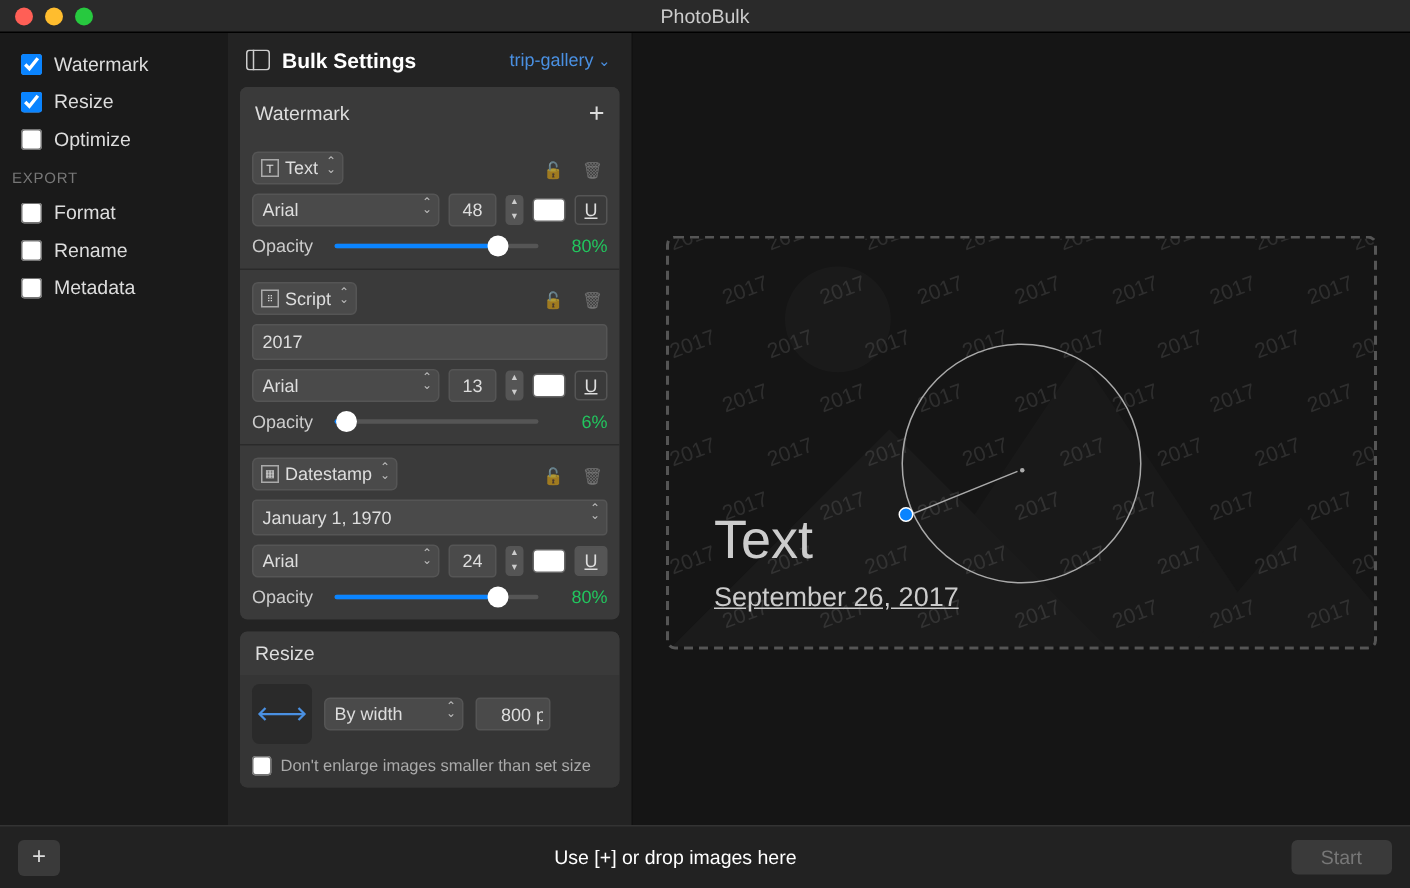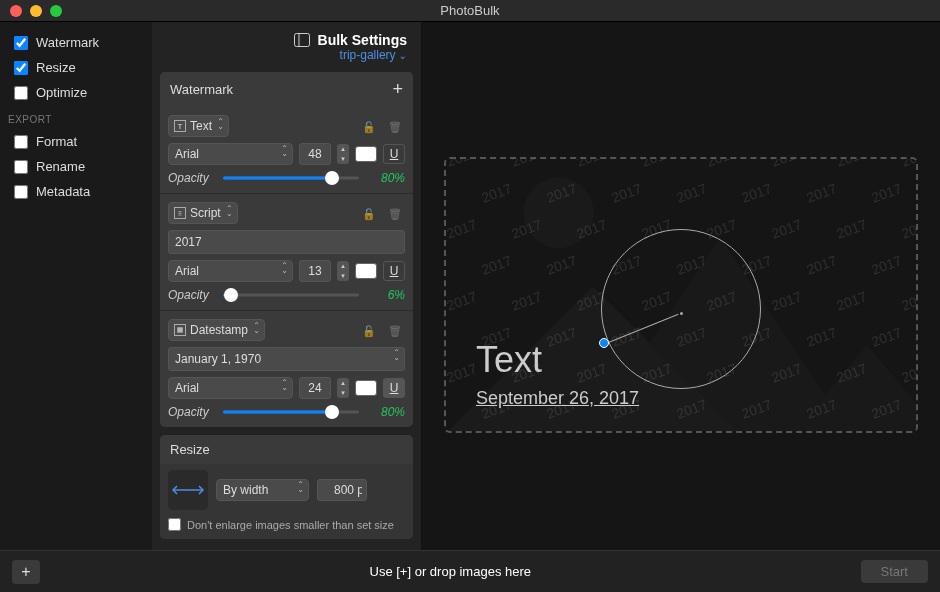--- a/index.html
+++ b/index.html
@@ -18,21 +18,21 @@
 .settings { width: 270px; background: #232323; padding: 8px; overflow-y: auto; border-right: 1px solid #111; }
 .preview { flex: 1; background: #151515; position: relative; }
 
 
 .side-check { display: flex; align-items: center; gap: 8px; padding: 5px 14px; }
 .side-check input { width: 14px; height: 14px; accent-color: #0a84ff; }
 .side-check label { font-size: 13px; color: #ddd; }
 .side-group { color: #777; font-size: 10px; padding: 9px 8px 4px 8px; letter-spacing: 0.5px; }
 
 
-.settings-hdr { display: flex; align-items: flex-end; justify-content: space-between; padding: 2px 6px 10px 4px; flex-direction: column; }
+.settings-hdr { display: flex; align-items: center; justify-content: space-between; padding: 2px 6px 10px 4px; }
 .settings-hdr-left { display: flex; align-items: center; gap: 8px; font-weight: 600; font-size: 14px; color: #fff; }
 .settings-hdr-right { color: #4a90e2; font-size: 12px; display: flex; align-items: center; gap: 3px; }
 
 
 .panel { background: #3a3a3a; border-radius: 5px; margin-bottom: 8px; overflow: hidden; }
 .panel-hdr { display: flex; align-items: center; justify-content: space-between; padding: 7px 10px; background: #3a3a3a; color: #ddd; font-size: 13px; }
 .panel-body { padding: 6px 8px 8px 8px; background: #353535; }
 .sub-panel { padding: 8px; border-top: 1px solid #2a2a2a; }
 .sub-first { border-top: none; }
 
@@ -48,21 +48,21 @@
 .color-swatch { width: 22px; height: 16px; background: #fff; border-radius: 3px; border: 1px solid #666; }
 .underline-btn { width: 22px; height: 20px; border: 1px solid #555; border-radius: 3px; background: transparent; color: #ddd; font-size: 12px; text-decoration: underline; display: flex; align-items: center; justify-content: center; }
 .underline-btn.active { background: #555; }
 .spacer { flex: 1; }
 .icon-btn { color: #999; font-size: 13px; cursor: pointer; padding: 0 3px; }
 .type-sel { display: flex; align-items: center; gap: 4px; background: #4a4a4a; border: 1px solid #555; border-radius: 4px; padding: 3px 16px 3px 5px; font-size: 12px; position: relative;}
 .type-sel::after { content: "⌃\A⌄"; white-space: pre; position: absolute; right: 4px; top: 3px; font-size: 8px; line-height: 5px; color: #bbb; }
 .type-icon { width: 12px; height: 12px; border: 1px solid #aaa; display: flex; align-items: center; justify-content: center; font-size: 8px; }
 
 
-.slider-row { display: flex; align-items: center; gap: 10px; font-style: italic; }
+.slider-row { display: flex; align-items: center; gap: 10px; }
 .slider-label { font-size: 12px; color: #ccc; width: 45px; }
 .slider { flex: 1; height: 4px; position: relative; }
 .slider-track { position: absolute; height: 3px; background: #555; width: 100%; top: 50%; transform: translateY(-50%); border-radius: 2px; }
 .slider-fill { position: absolute; height: 3px; background: #0a84ff; top: 50%; transform: translateY(-50%); border-radius: 2px; }
 .slider-thumb { position: absolute; width: 14px; height: 14px; background: #fff; border-radius: 50%; top: 50%; transform: translate(-50%,-50%); }
 .slider-val { width: 36px; text-align: right; font-size: 12px; color: #22c55e; }
 
 
 .text-input { width: 100%; background: #4a4a4a; border: 1px solid #555; color: #ddd; padding: 4px 6px; border-radius: 3px; font-size: 12px; }
 .date-input { width: 100%; background: #4a4a4a; border: 1px solid #555; color: #ddd; padding: 4px 18px 4px 6px; border-radius: 3px; font-size: 12px; }

